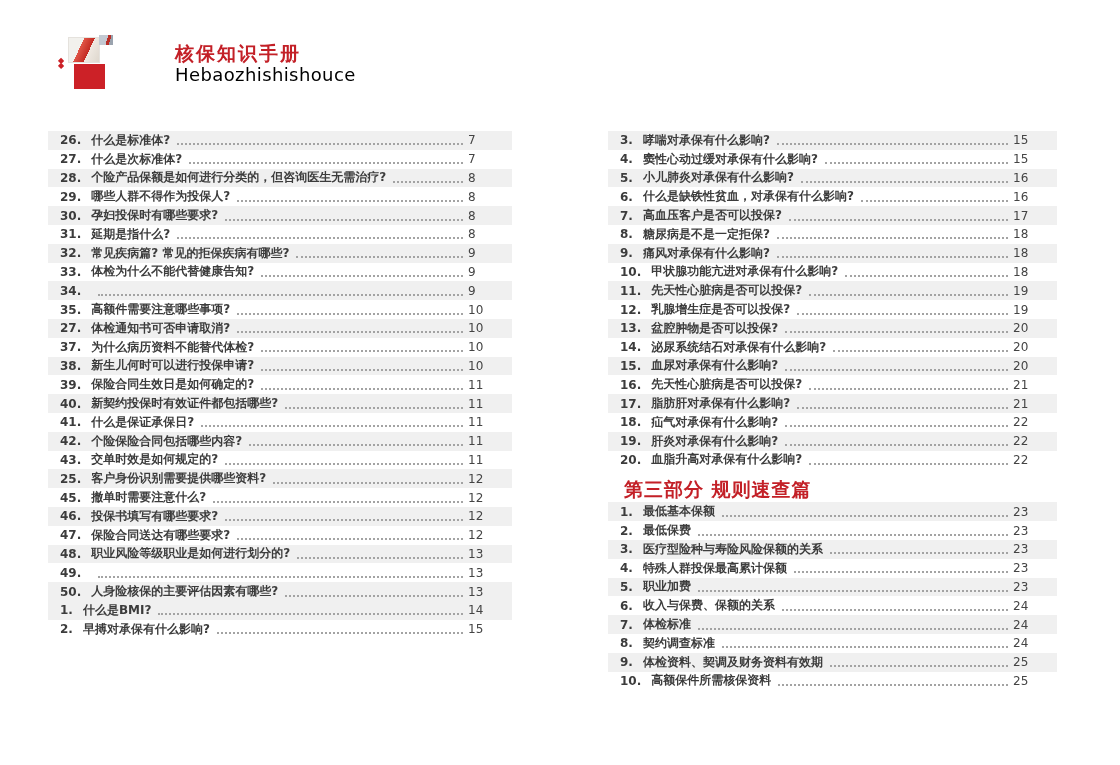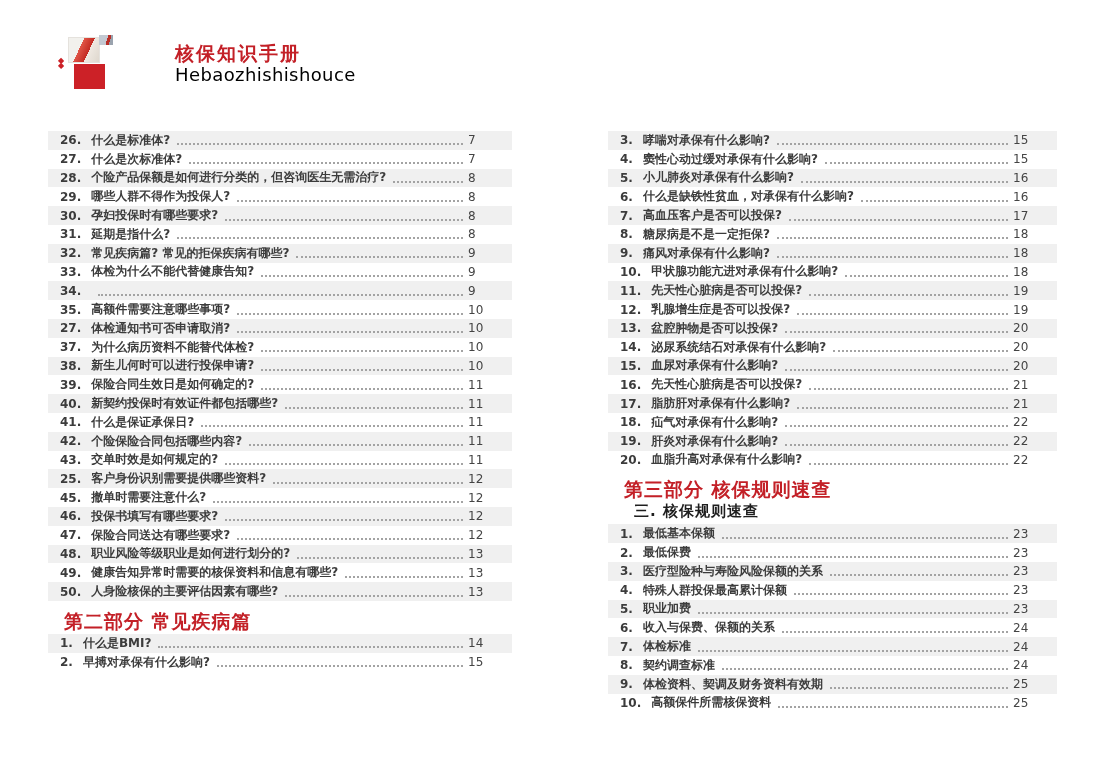--- a/index.html
+++ b/index.html
@@ -219,33 +219,31 @@
 
         <div class="toc-row alt">
           <span class="num">48.</span>
           <span class="t">职业风险等级职业是如何进行划分的?</span>
           <span class="lead"></span>
           <span class="p">13</span>
         </div>
 
         <div class="toc-row">
           <span class="num">49.</span>
-          <span class="t">健康告知异常时需要的核保资料和信息有哪些?</span>
           <span class="lead"></span>
           <span class="p">13</span>
         </div>
 
         <div class="toc-row alt">
           <span class="num">50.</span>
           <span class="t">人身险核保的主要评估因素有哪些?</span>
           <span class="lead"></span>
           <span class="p">13</span>
         </div>
       </div>
-    <div class="section-title">第二部分 常见疾病篇</div>
     <div class="rows">
 
         <div class="toc-row alt">
           <span class="num">1.</span>
           <span class="t">什么是BMI?</span>
           <span class="lead"></span>
           <span class="p">14</span>
         </div>
 
         <div class="toc-row">
@@ -379,22 +377,21 @@
           <span class="p">22</span>
         </div>
 
         <div class="toc-row">
           <span class="num">20.</span>
           <span class="t">血脂升高对承保有什么影响?</span>
           <span class="lead"></span>
           <span class="p">22</span>
         </div>
       </div>
-    <div class="section-title">第三部分 核保规则速查</div>
-    <div class="section-subtitle">三. 核保规则速查</div>
+    <div class="section-title">第三部分 规则速查篇</div>
     <div class="rows">
 
         <div class="toc-row alt">
           <span class="num">1.</span>
           <span class="t">最低基本保额</span>
           <span class="lead"></span>
           <span class="p">23</span>
         </div>
 
         <div class="toc-row">

